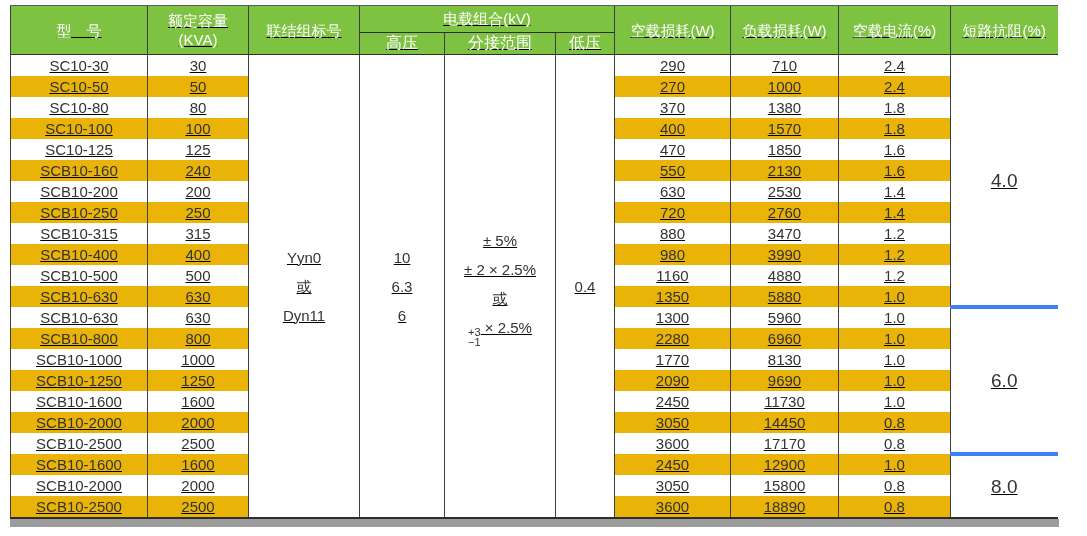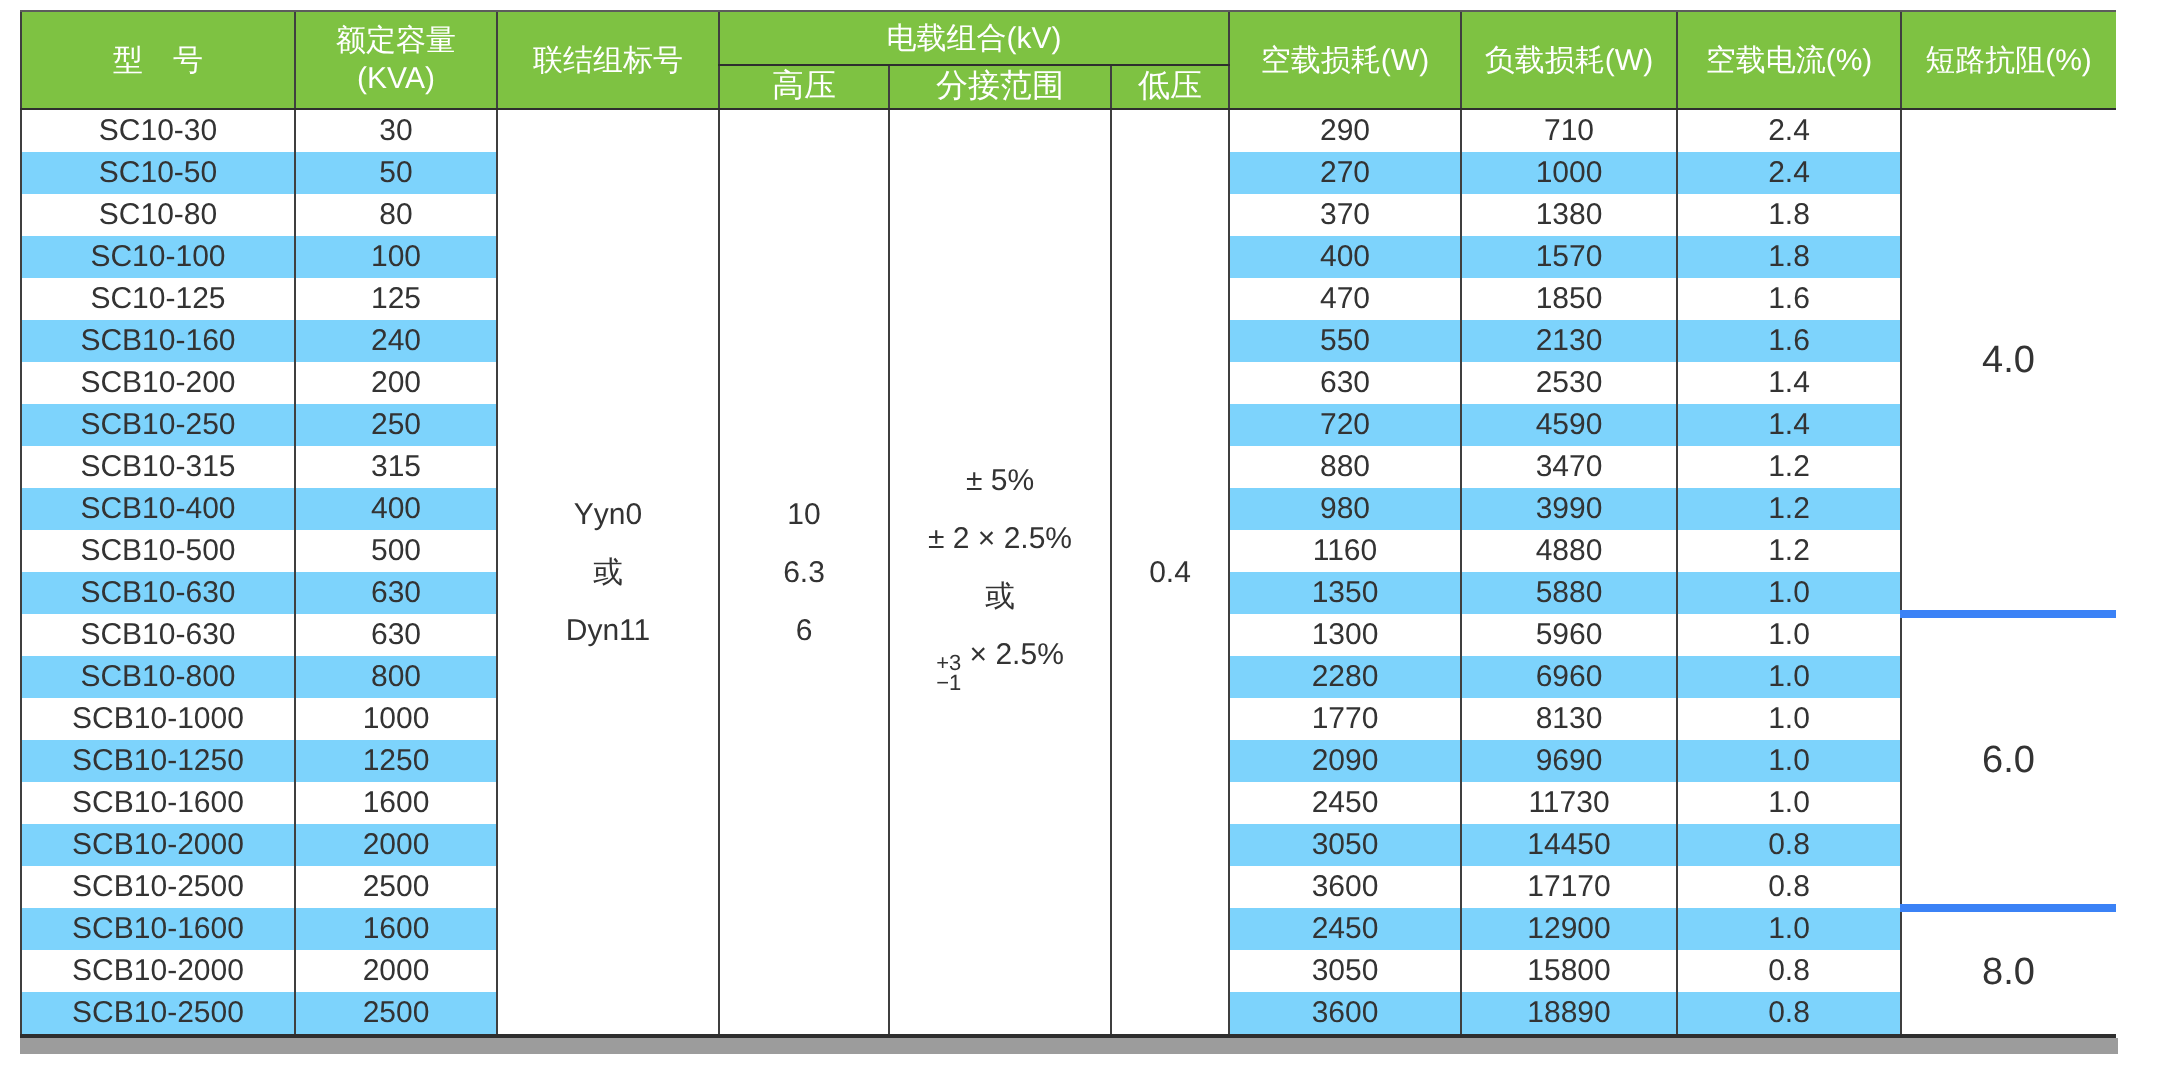--- a/index.html
+++ b/index.html
@@ -4,21 +4,21 @@
 <style>
   html, body {
     margin: 0;
     padding: 0;
     background: #ffffff;
     width: 1087px;
     height: 536px;
     font-family: "Liberation Sans", sans-serif;
     overflow: hidden;
   }
-  .wrap { padding: 5px 0 0 10px; }
+  .wrap { padding: 5px 0 0 10px; text-decoration: underline; }
 
   table.spec {
     border-collapse: collapse;
     table-layout: fixed;
     width: 1047px;
     border-bottom: 2px solid #2e2e2e;
   }
   th, td {
     padding: 0;
     text-align: center;
@@ -36,21 +36,21 @@
   thead th.group-th { height: 26px; text-align: center; }
   thead th.sub-th  { height: 21px; font-size: 16px; }
 
   tbody td {
     font-size: 15px;
     color: #333333;
     height: 21px;
     line-height: 21px;
     background: #ffffff;
   }
-  tbody tr.z td.s { background: #7dd3fc; }
+  tbody tr.z td.s { background: #eab308; }
 
   td.m {
     vertical-align: middle;
     line-height: 29px;
     background: #ffffff !important;
   }
   td.imp { background: #ffffff !important; font-size: 19px; }
   td.sec-top { border-top: 4px solid #3b82f6; }
 
   .stack {
@@ -172,21 +172,21 @@
           <td class="s">SCB10-200</td>
           <td class="s">200</td>
           <td class="s">630</td>
           <td class="s">2530</td>
           <td class="s">1.4</td>
         </tr>
         <tr class="z">
           <td class="s">SCB10-250</td>
           <td class="s">250</td>
           <td class="s">720</td>
-          <td class="s">4590</td>
+          <td class="s">2760</td>
           <td class="s">1.4</td>
         </tr>
         <tr>
           <td class="s">SCB10-315</td>
           <td class="s">315</td>
           <td class="s">880</td>
           <td class="s">3470</td>
           <td class="s">1.2</td>
         </tr>
         <tr class="z">

